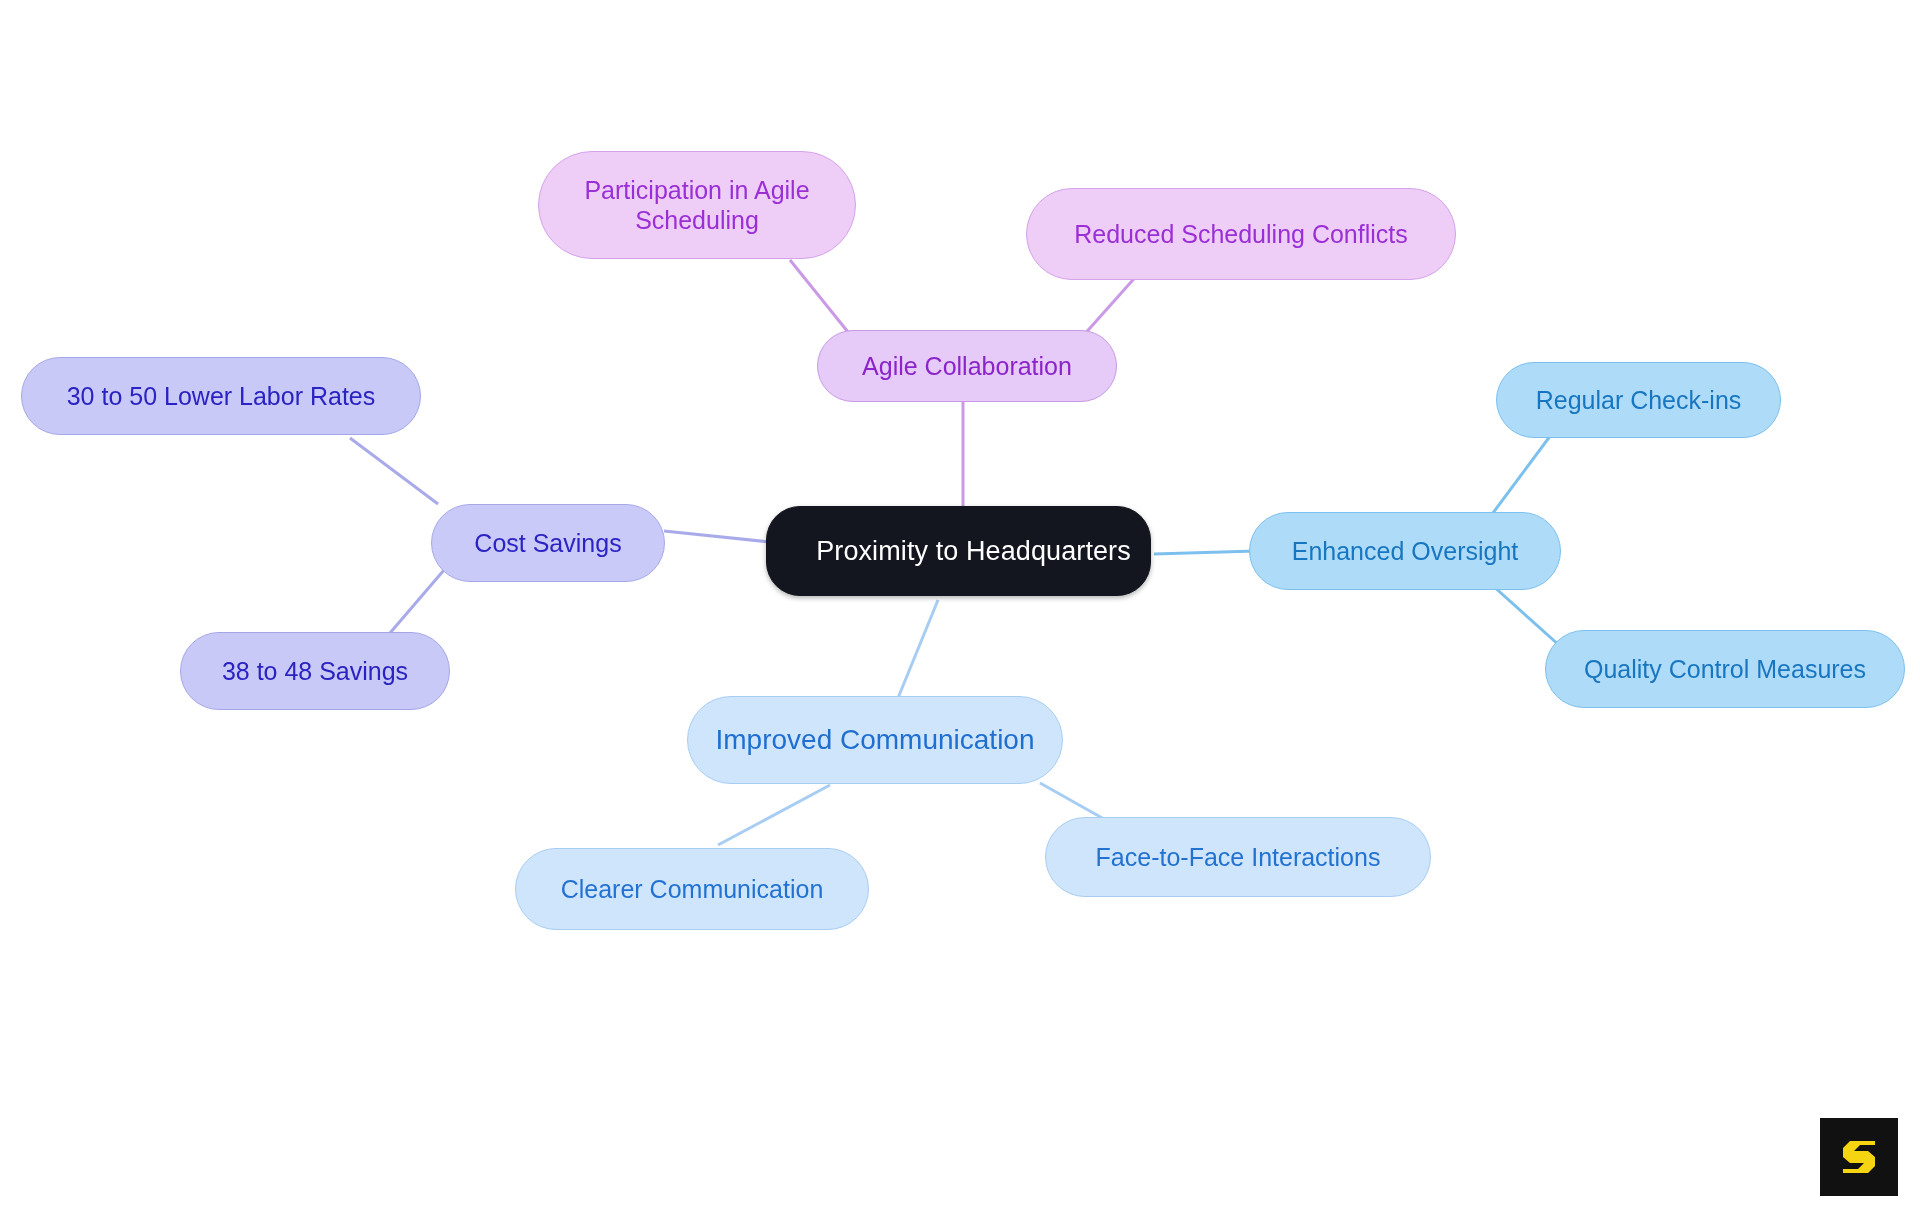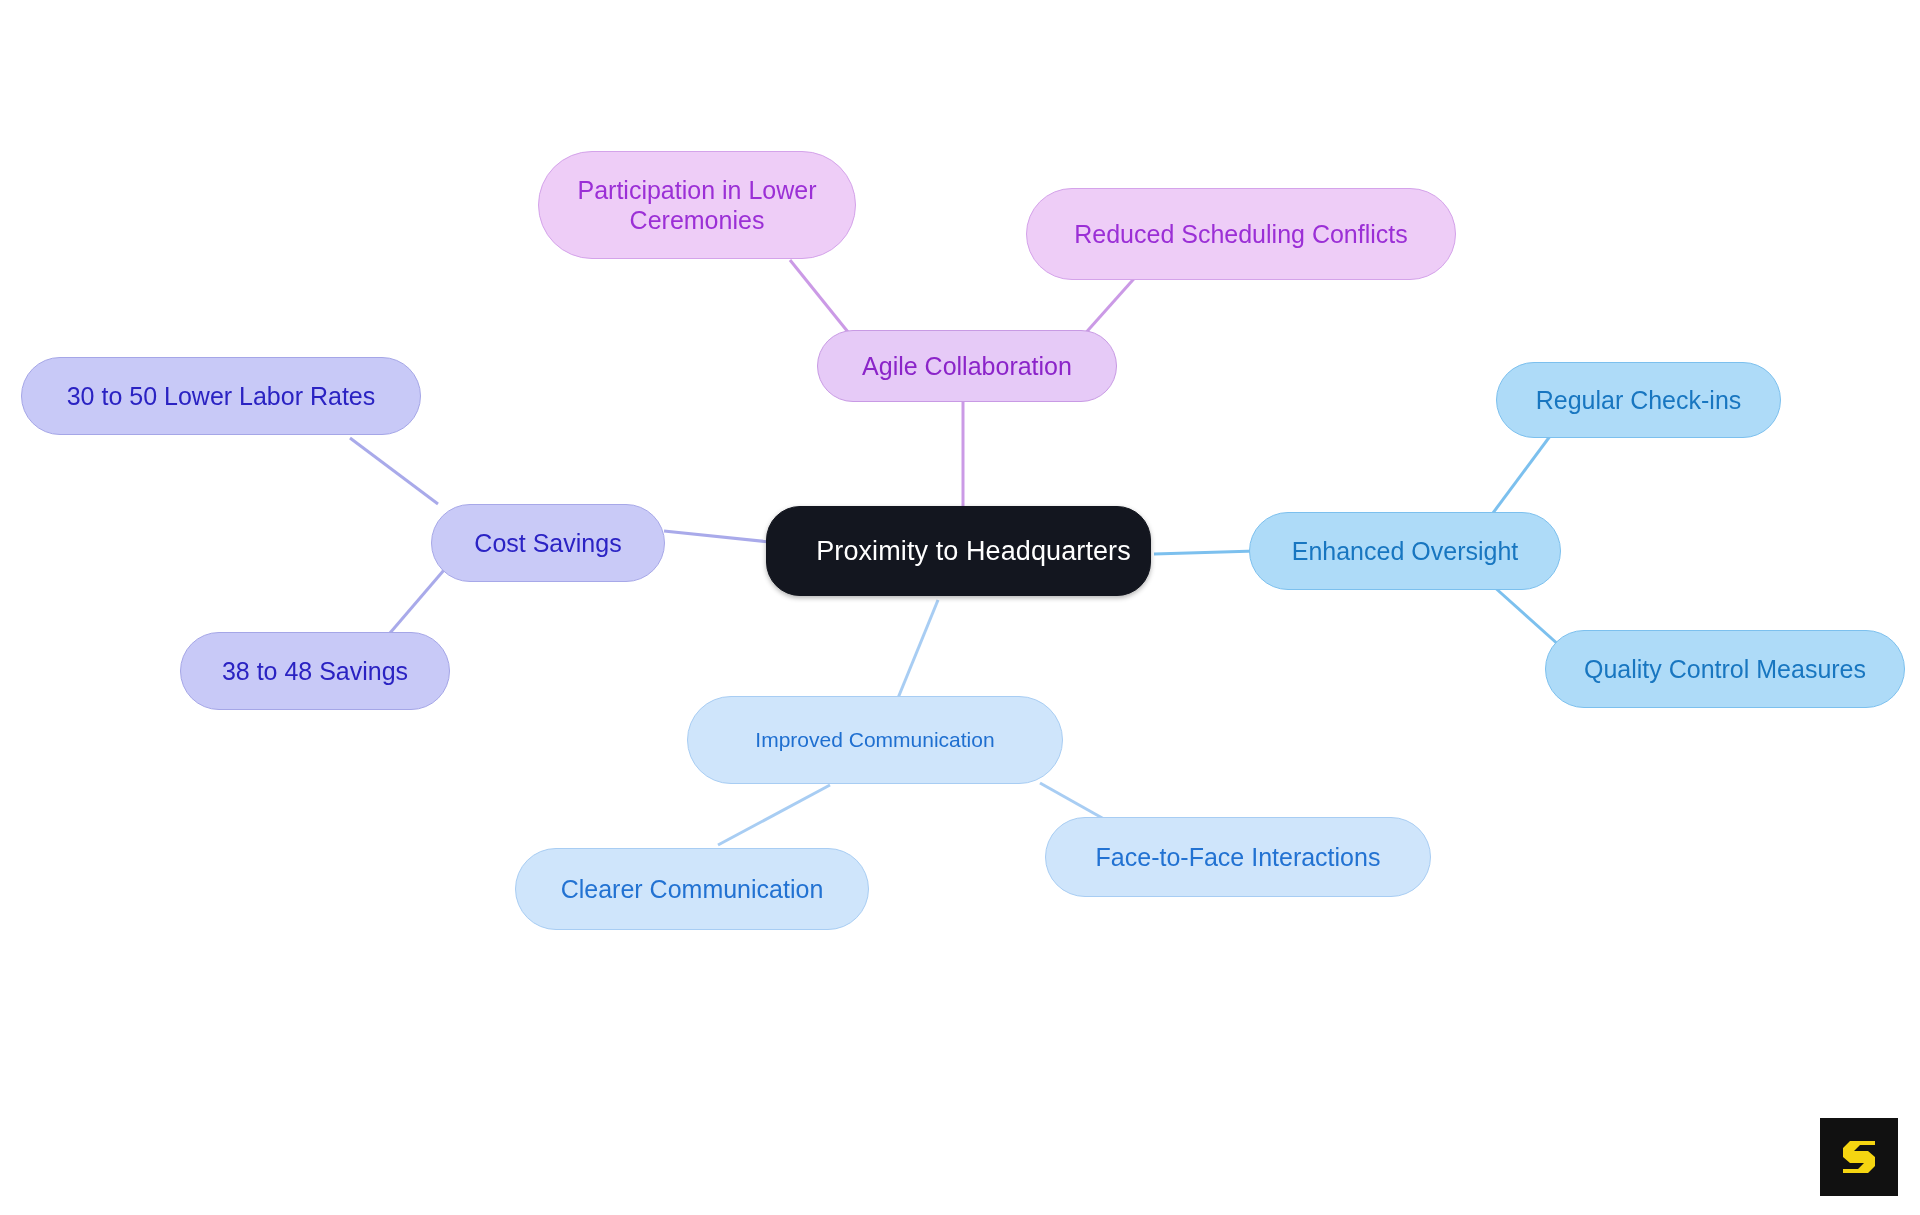--- a/index.html
+++ b/index.html
@@ -79,21 +79,21 @@
   .node-skyblue-leaf {
     background: #aedbf8;
     border-color: #7cc0ee;
     color: #1876c0;
     font-size: 25px;
   }
   .node-lightblue-main {
     background: #cfe5fb;
     border-color: #a8cdf3;
     color: #1f6fd0;
-    font-size: 21px;
+    font-size: 28px;
   }
   .node-lightblue-leaf {
     background: #cfe5fb;
     border-color: #a8cdf3;
     color: #2272d2;
     font-size: 25px;
     text-align: right;
   }
   #logo-badge {
     position: absolute;
@@ -142,21 +142,21 @@
 
   <div class="node node-root" style="left:766px; top:506px; width:385px; height:90px;padding-left:44px;">
     <span>Proximity to Headquarters</span>
   </div>
 
   <div class="node node-purple-main" style="left:817px; top:330px; width:300px; height:72px;">
     <span>Agile Collaboration</span>
   </div>
 
   <div class="node node-purple-leaf" style="left:538px; top:151px; width:318px; height:108px; padding:6px 22px;">
-    <span>Participation in Lower Ceremonies</span>
+    <span>Participation in Agile Scheduling</span>
   </div>
 
   <div class="node node-purple-leaf" style="left:1026px; top:188px; width:430px; height:92px;">
     <span>Reduced Scheduling Conflicts</span>
   </div>
 
   <div class="node node-periwinkle-main" style="left:431px; top:504px; width:234px; height:78px;">
     <span>Cost Savings</span>
   </div>
 

